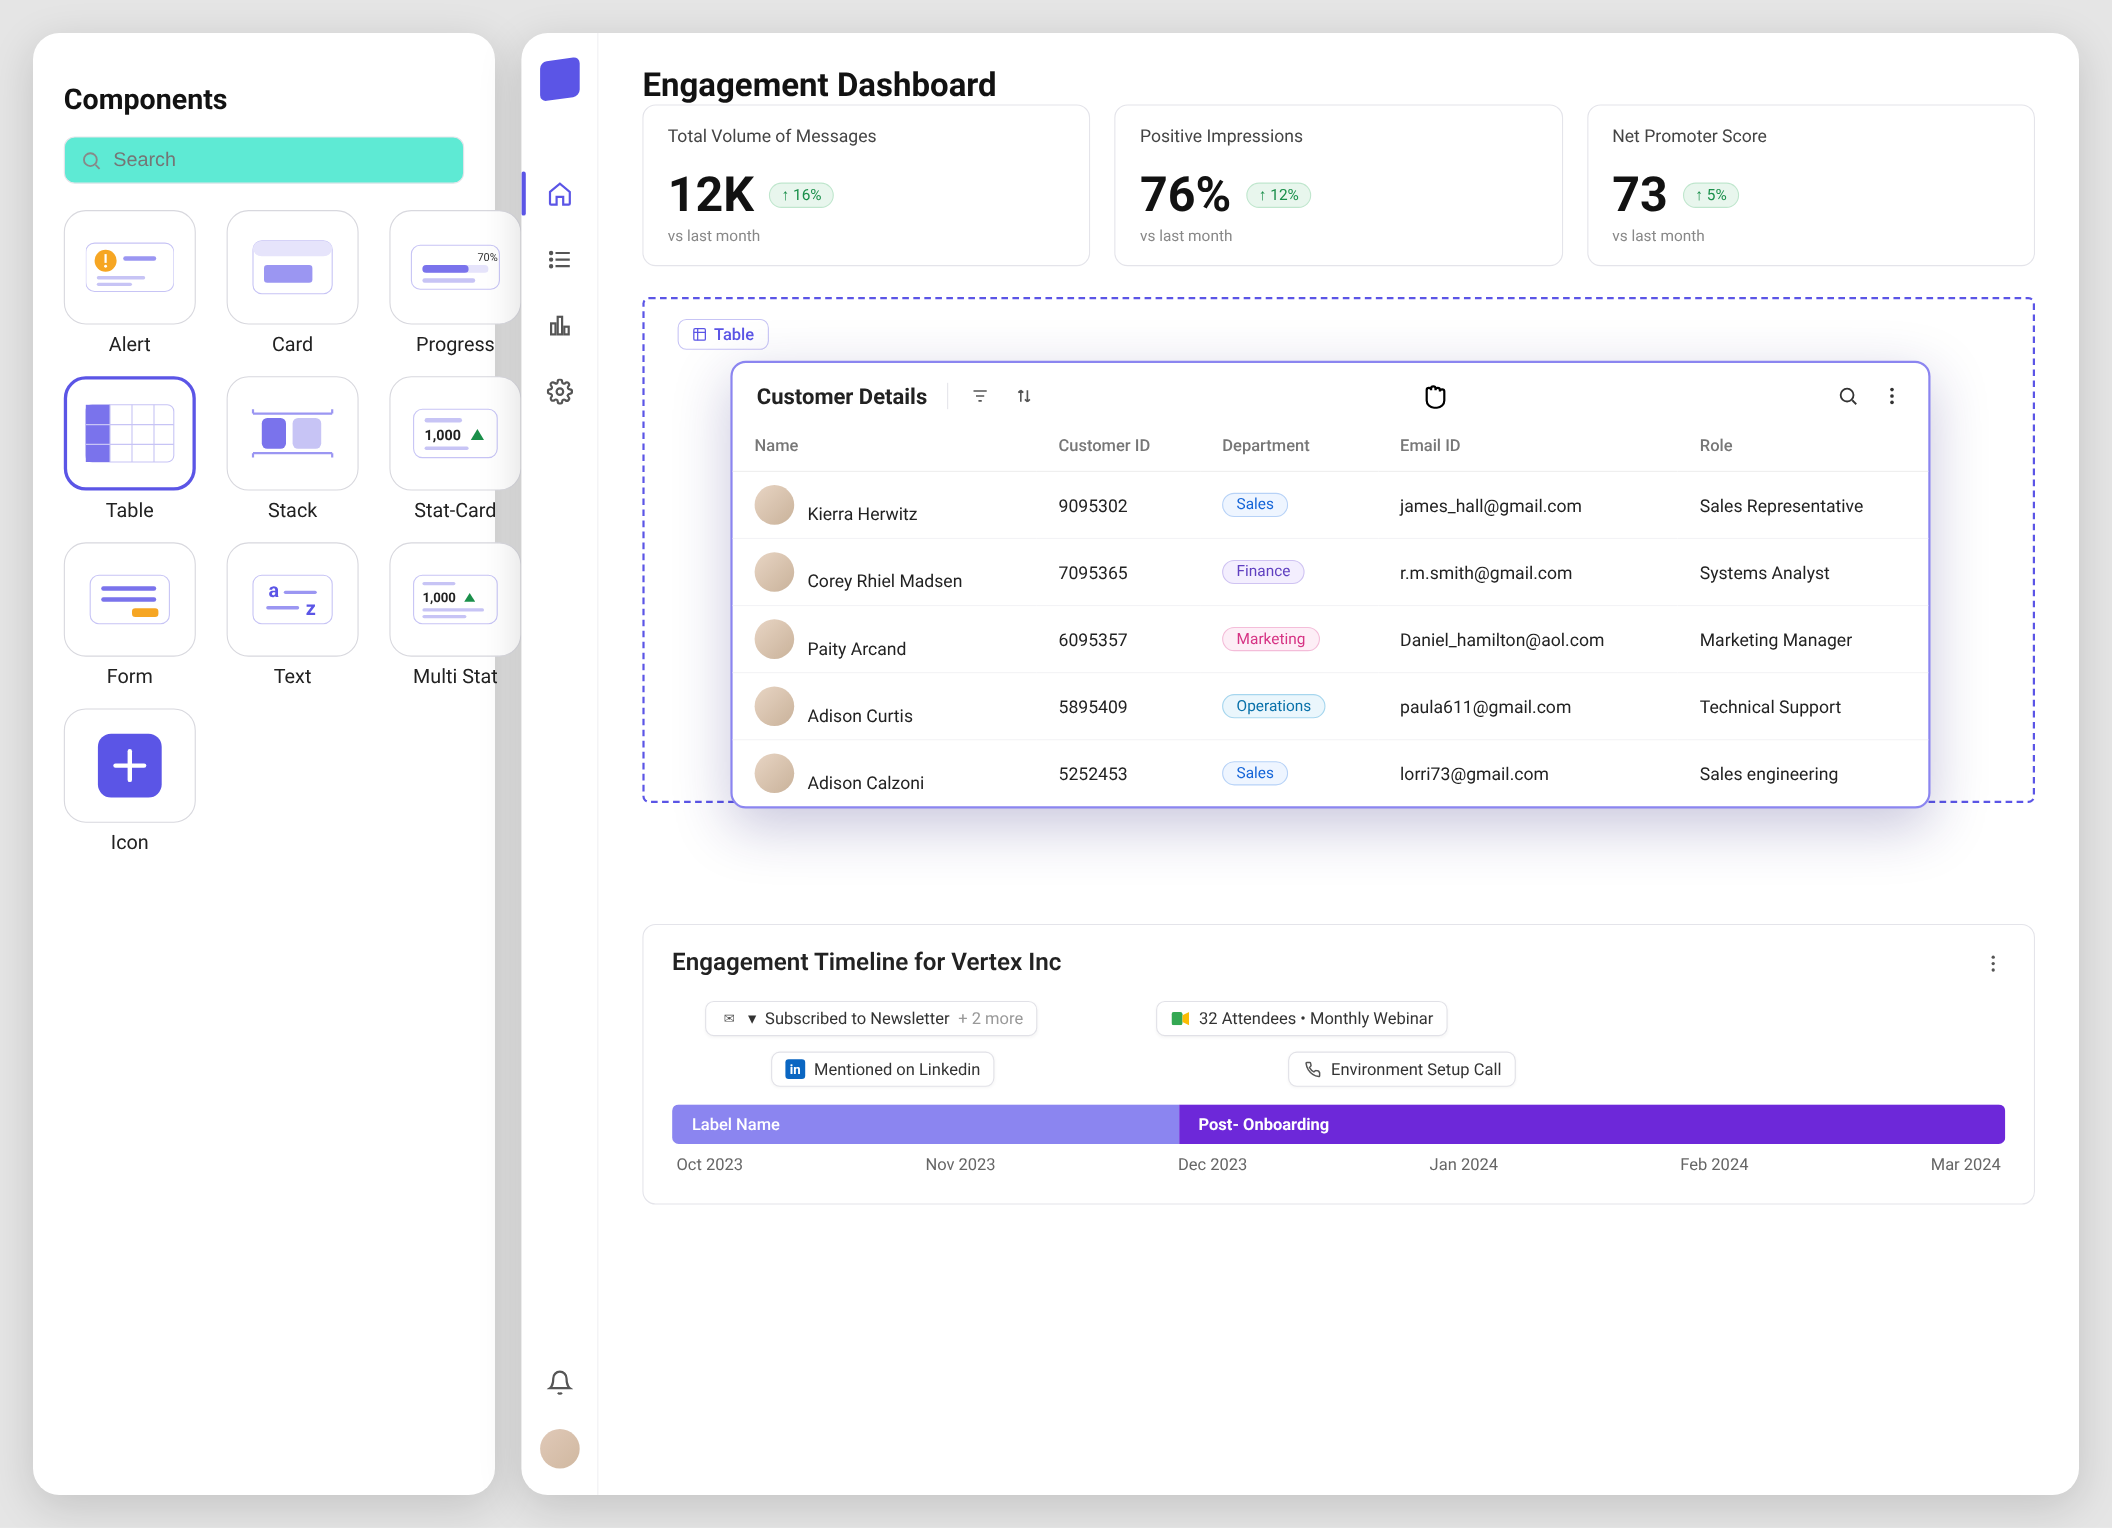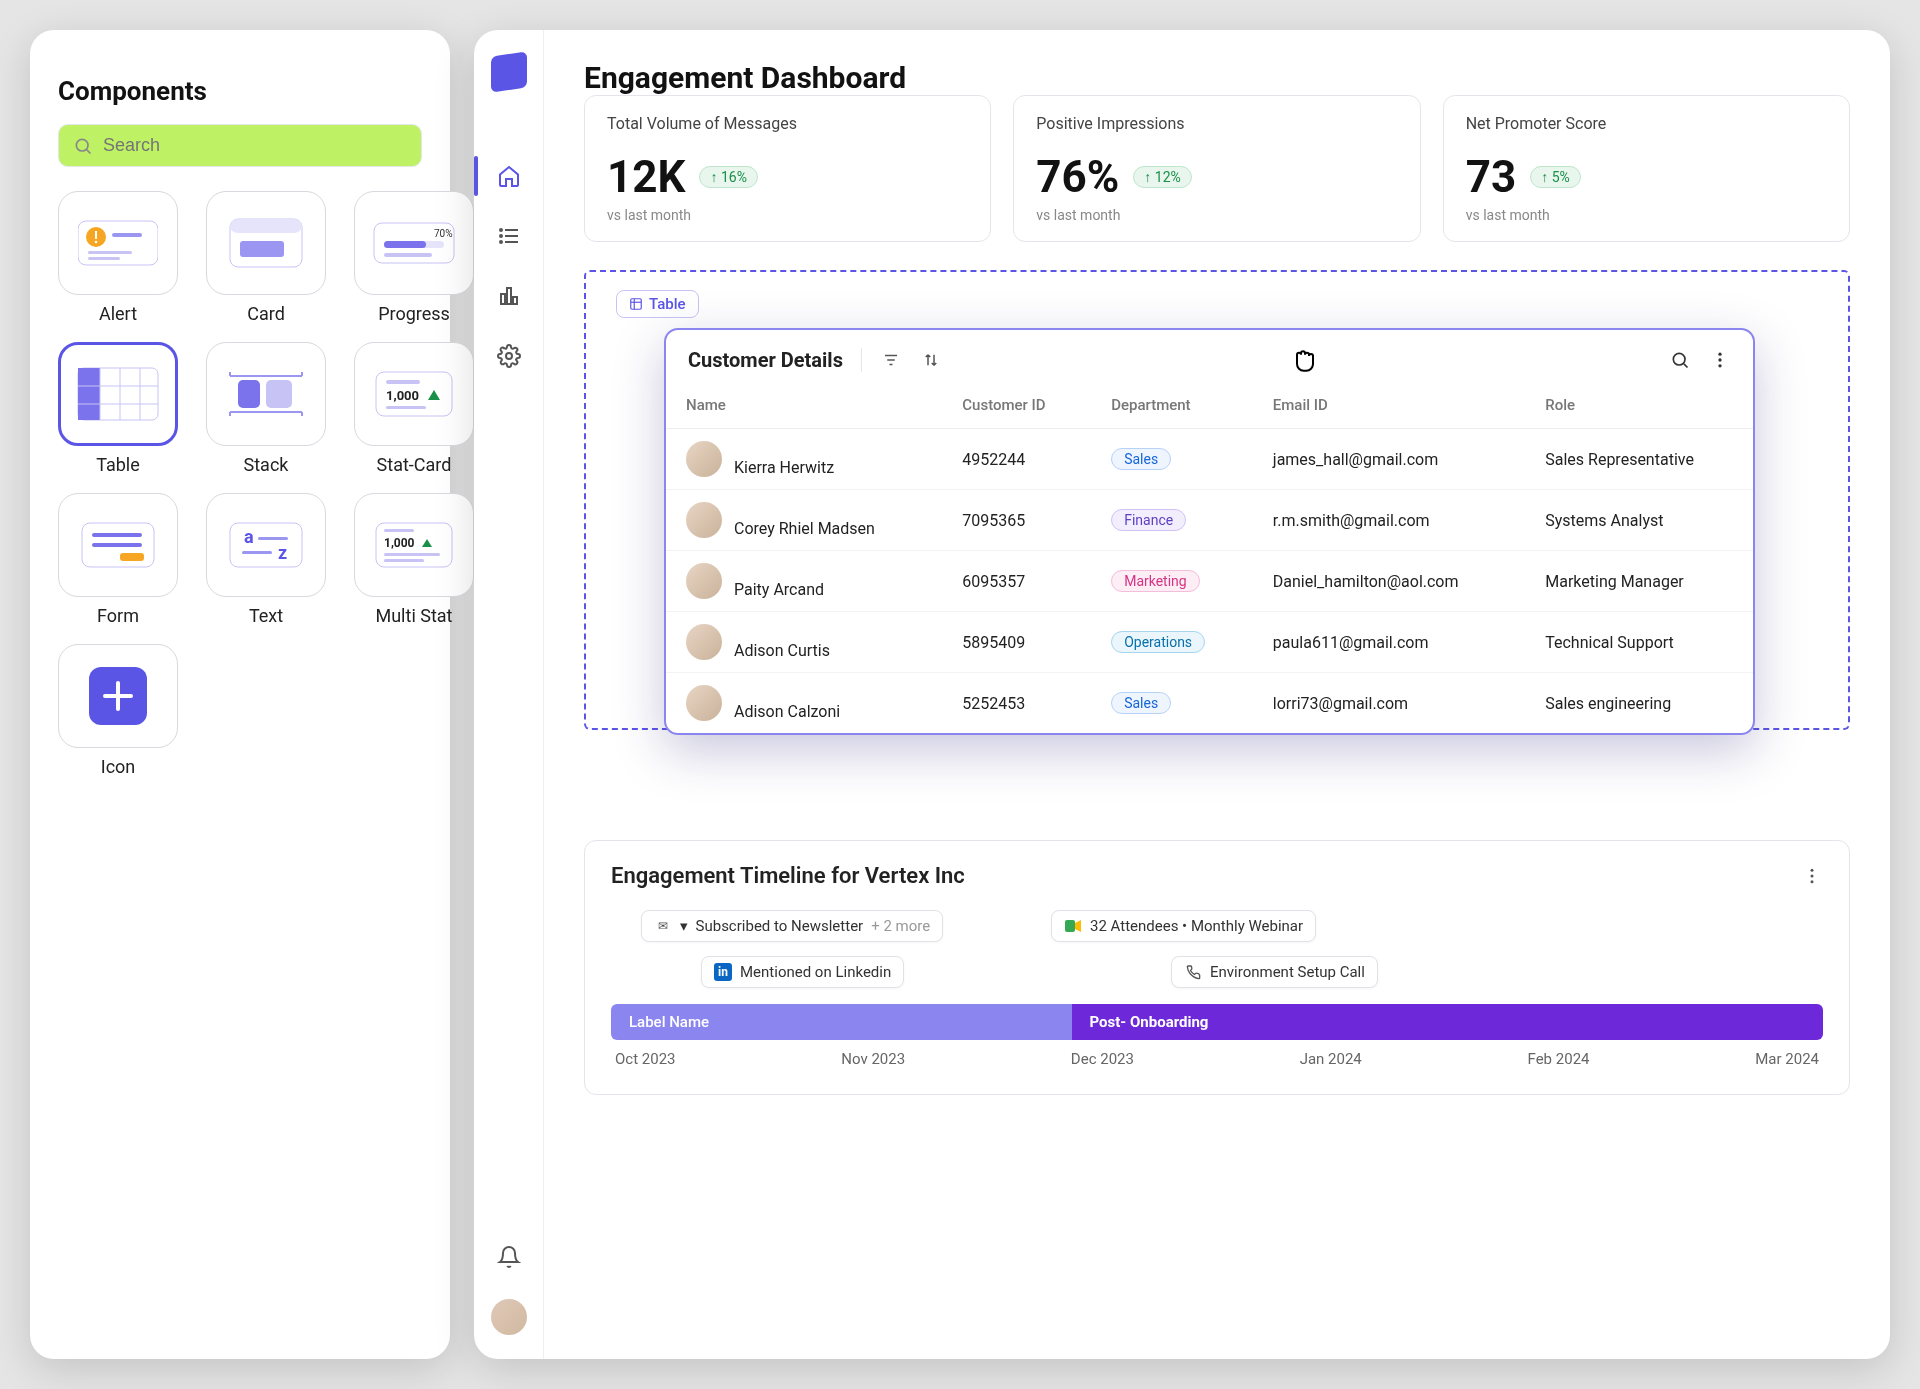--- a/index.html
+++ b/index.html
@@ -23,21 +23,21 @@
 .components-panel h2 {
   font-size: 26px;
   font-weight: 700;
   color: #121212;
   margin-bottom: 18px;
 }
 .search-box {
   display: flex;
   align-items: center;
   gap: 10px;
-  background: #bef264;
+  background: #5eead4;
   border: 1px solid #e5e5ea;
   border-radius: 10px;
   padding: 10px 14px;
   margin-bottom: 24px;
 }
 .search-box input {
   border: none;
   background: transparent;
   outline: none;
   font-size: 18px;
@@ -554,21 +554,21 @@
             </tr>
           </thead>
           <tbody id="customer-rows">
               <tr>
                 <td>
                   <div class="name-cell">
                     <div class="row-avatar"></div>
                     <span>Kierra Herwitz</span>
                   </div>
                 </td>
-                <td>4952244</td>
+                <td>9095302</td>
                 <td><span class="dept-pill d-sales">Sales</span></td>
                 <td>james_hall@gmail.com</td>
                 <td>Sales Representative</td>
               </tr>
               <tr>
                 <td>
                   <div class="name-cell">
                     <div class="row-avatar"></div>
                     <span>Corey Rhiel Madsen</span>
                   </div>

